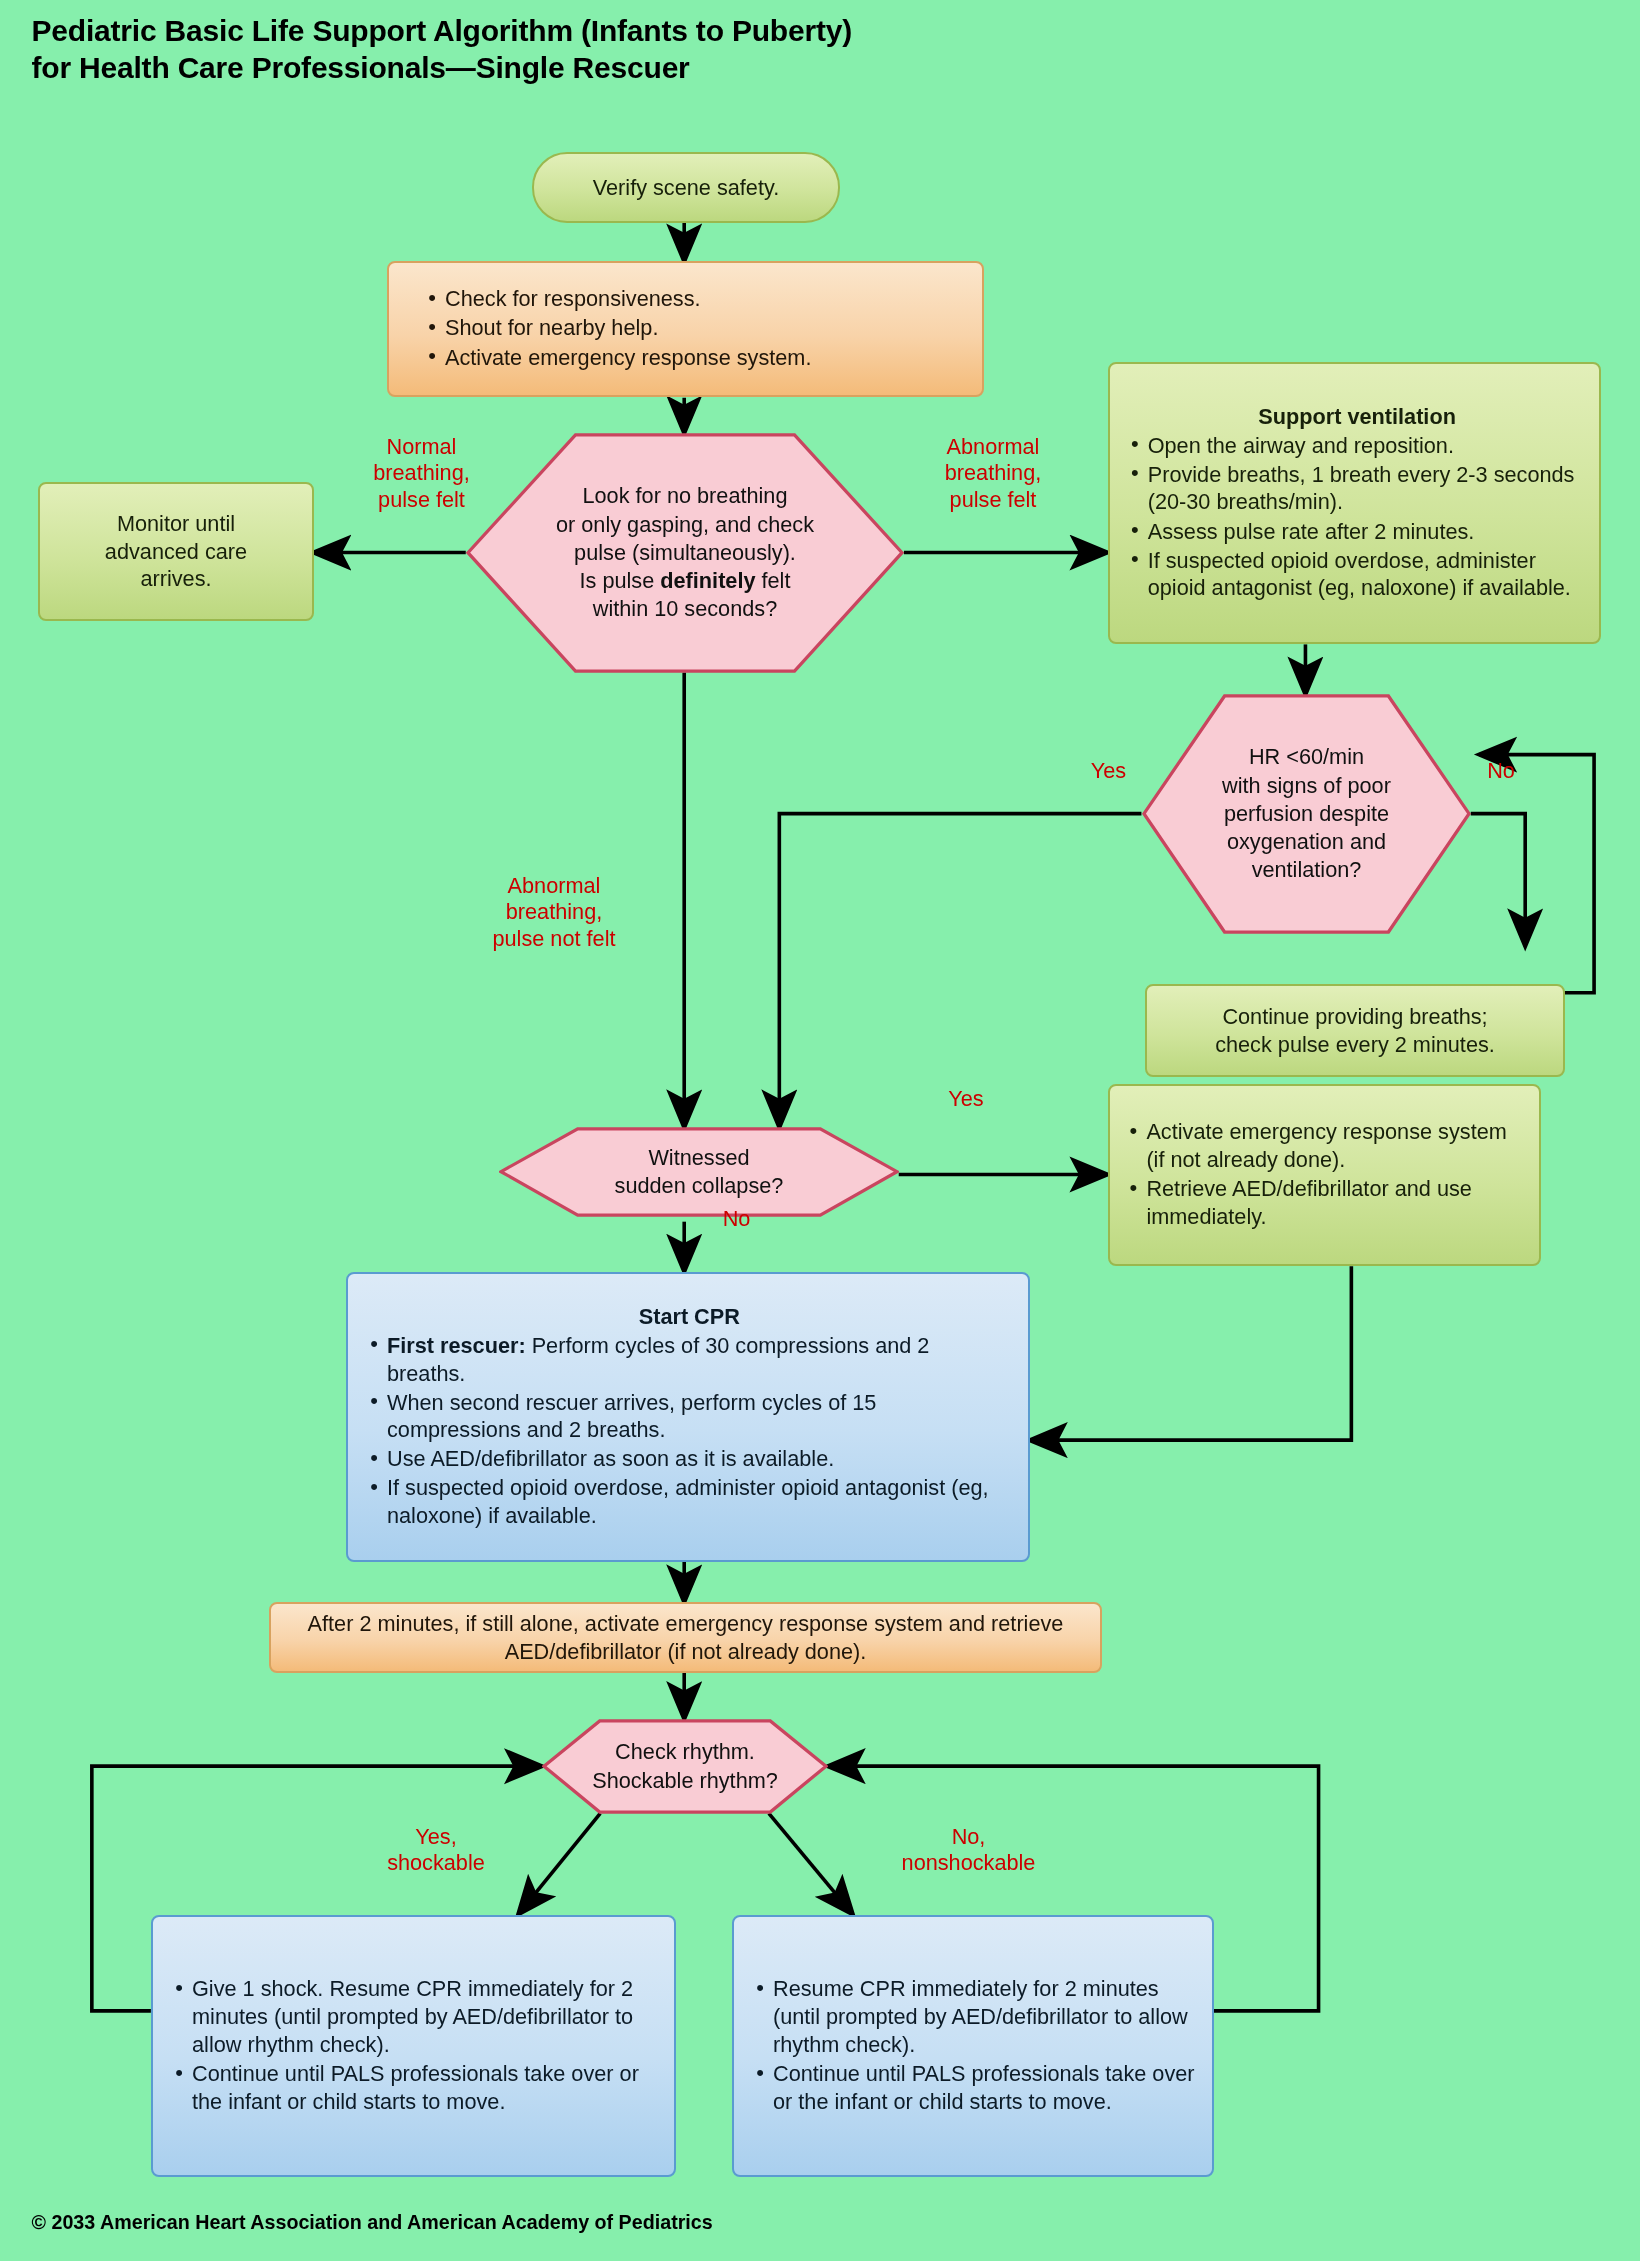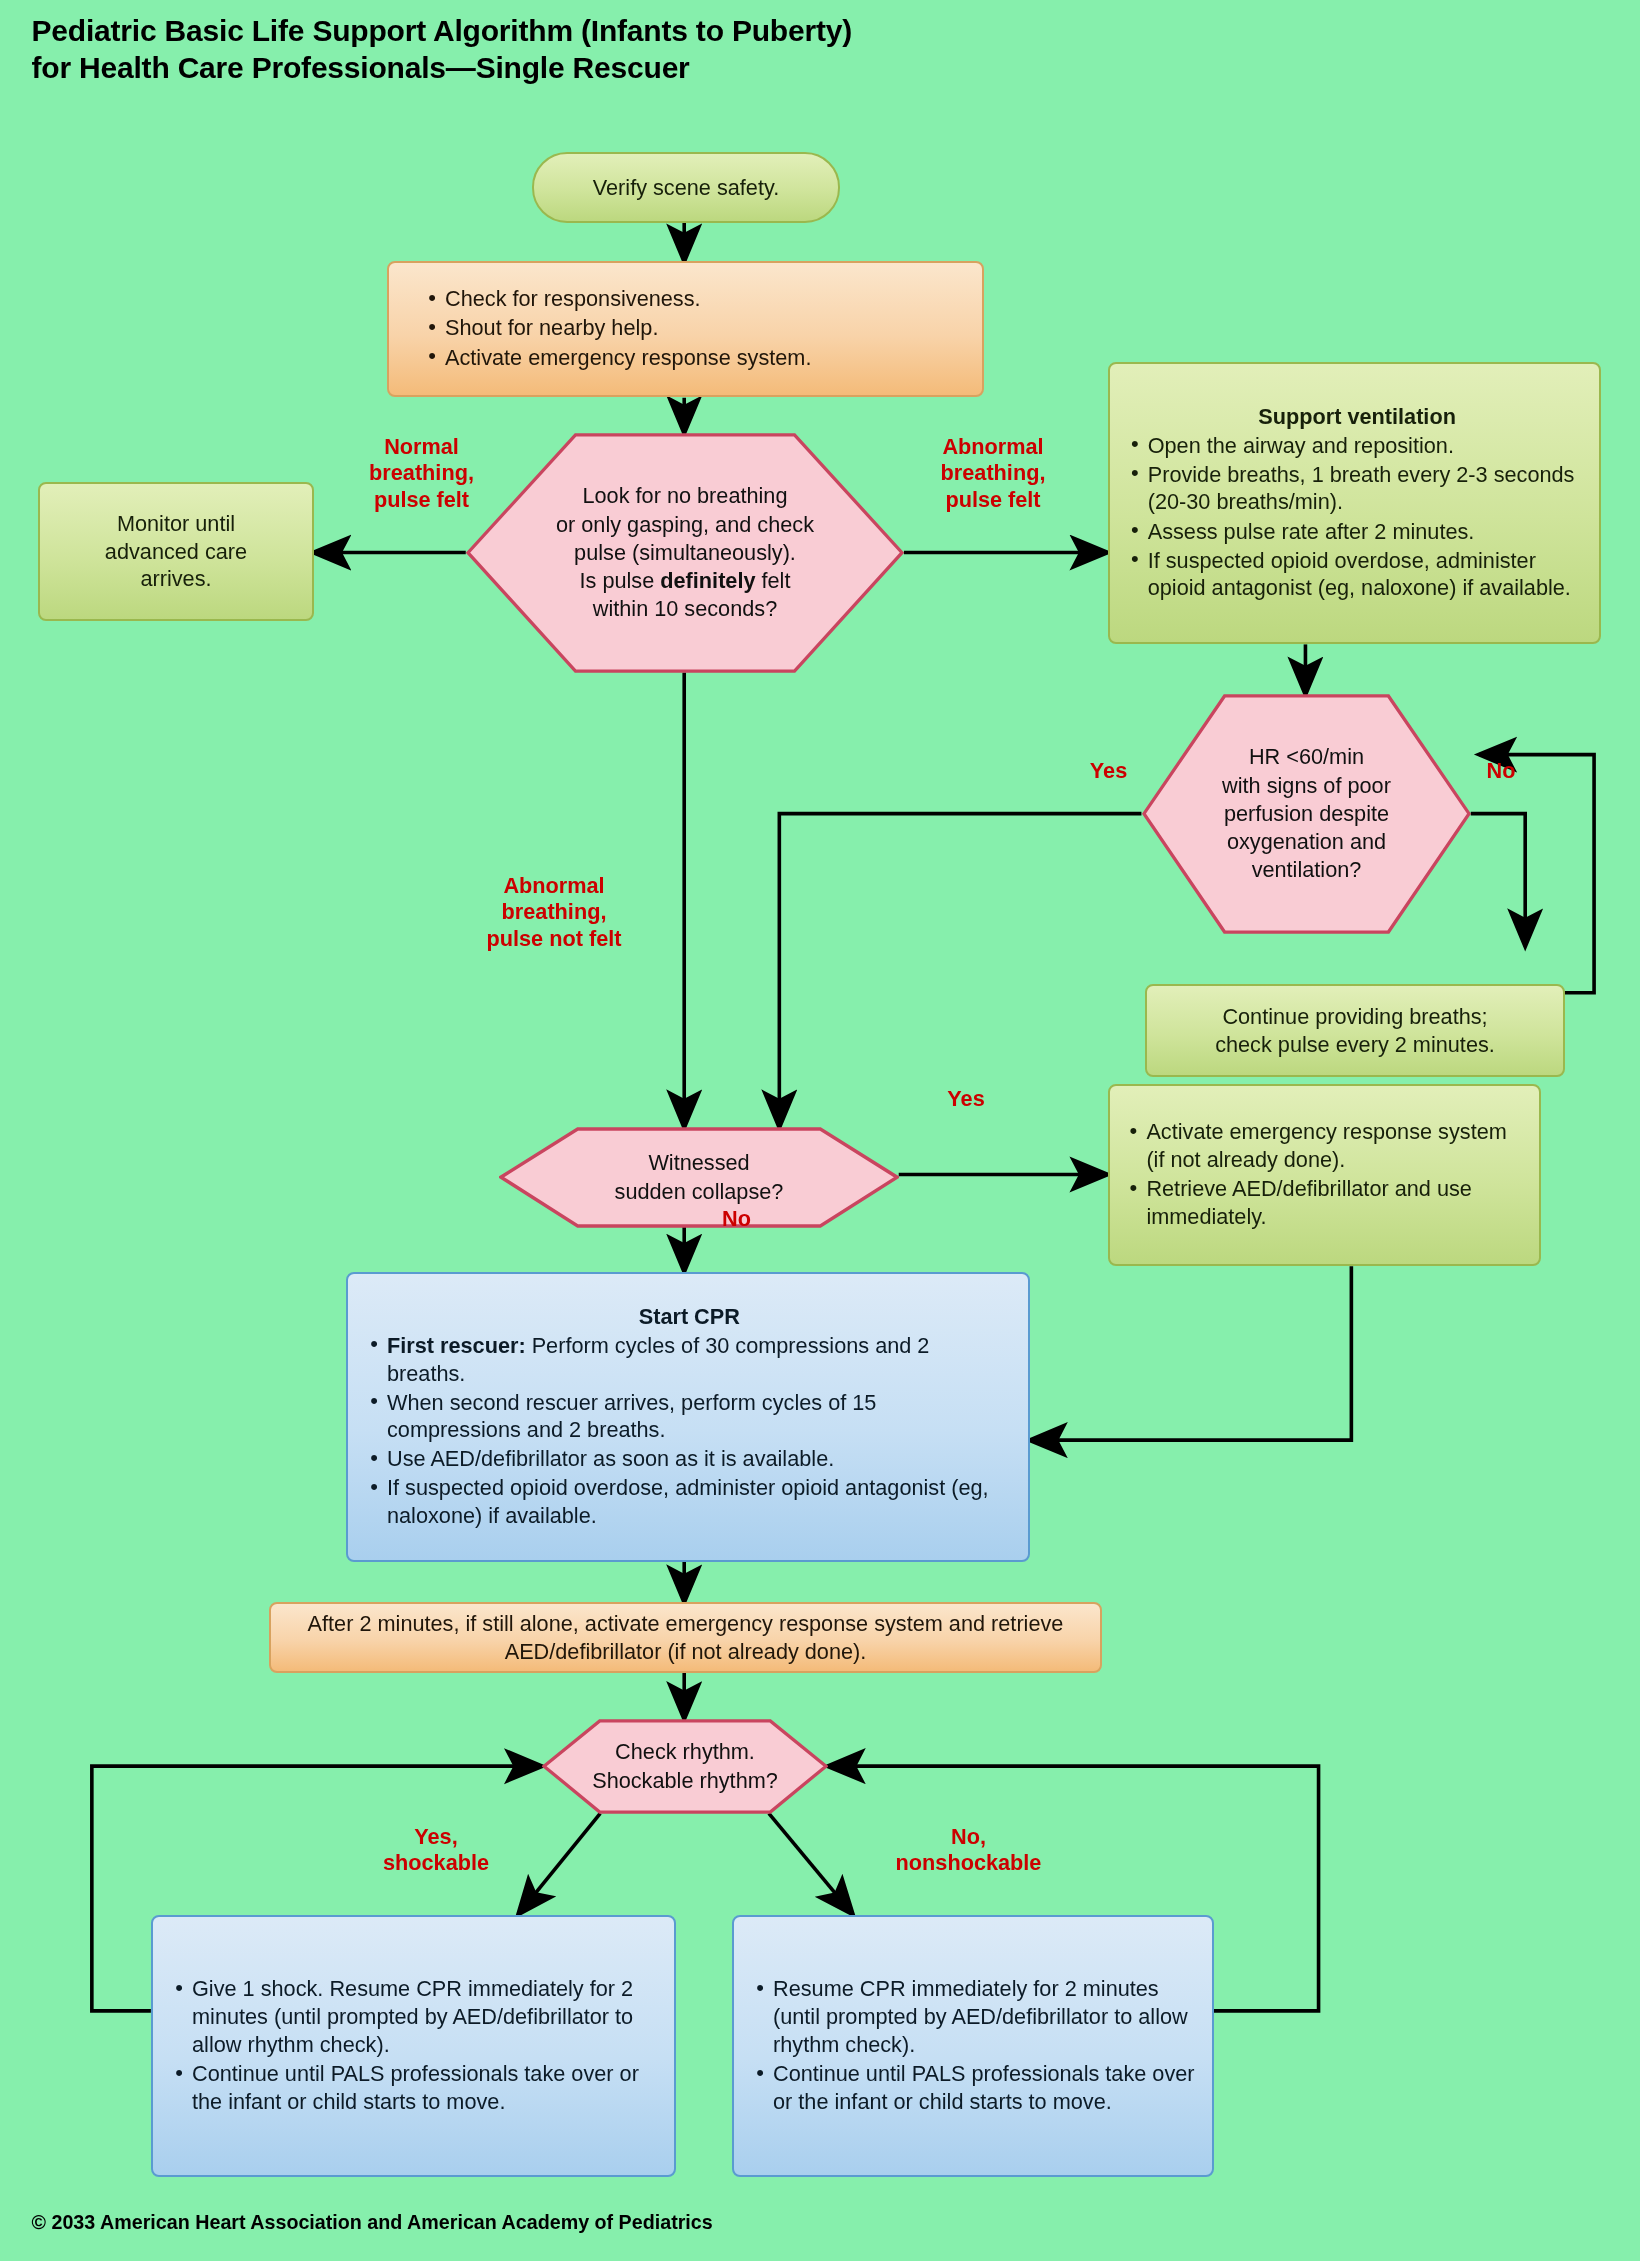--- a/index.html
+++ b/index.html
@@ -32,21 +32,21 @@
   ul.bl li:before{content:"\2022";position:absolute;left:5.2px;top:-1.3px;font-size:22px;line-height:1.28;}
 
   
   .hex{position:absolute;z-index:3;}
   .hex svg{position:absolute;left:0;top:0;width:100%;height:100%;}
   .hex .htxt{position:absolute;left:0;top:0;width:100%;height:100%;
              display:flex;align-items:center;justify-content:center;text-align:center;
              font-size:21.7px;line-height:1.30;color:#111;box-sizing:border-box;padding:0 10.5px;}
 
   
-  .rlab{position:absolute;color:#cc0000;font-weight:bold;font-size:21.7px;line-height:1.22;z-index:5;}
+  .rlab{position:absolute;color:#cc0000;font-weight:normal;font-size:21.7px;line-height:1.22;z-index:5;}
 
   
   #wires{position:absolute;left:0;top:0;width:1640px;height:2261px;z-index:1;}
 </style>
 </head>
 <body>
 
 <div id="page">
 
   <div class="title" style="white-space:pre-line;">Pediatric Basic Life Support Algorithm (Infants to Puberty)
@@ -158,21 +158,21 @@
         <span>ventilation?</span>
       </div>
     </div>
   </div>
 
   <div class="node green ctr" style="left:1145px;top:984px;width:420px;height:93px;white-space:pre-line;">
     <div class="inner">Continue providing breaths;
 check pulse every 2 minutes.</div>
   </div>
 
-  <div class="hex" style="left:499px;top:1127px;width:400px;height:101px;">
+  <div class="hex" style="left:499px;top:1127px;width:400px;height:90px;">
     <svg viewBox="0 0 610 145" preserveAspectRatio="none">
       <polygon points="120,3 490,3 607,72 490,142 120,142 3,72" fill="#f9ccd4" stroke="#c9455f" stroke-width="5"></polygon>
     </svg>
     <div class="htxt">
       <div>
         <span>Witnessed</span><br>
         <span>sudden collapse?</span>
       </div>
     </div>
   </div>

